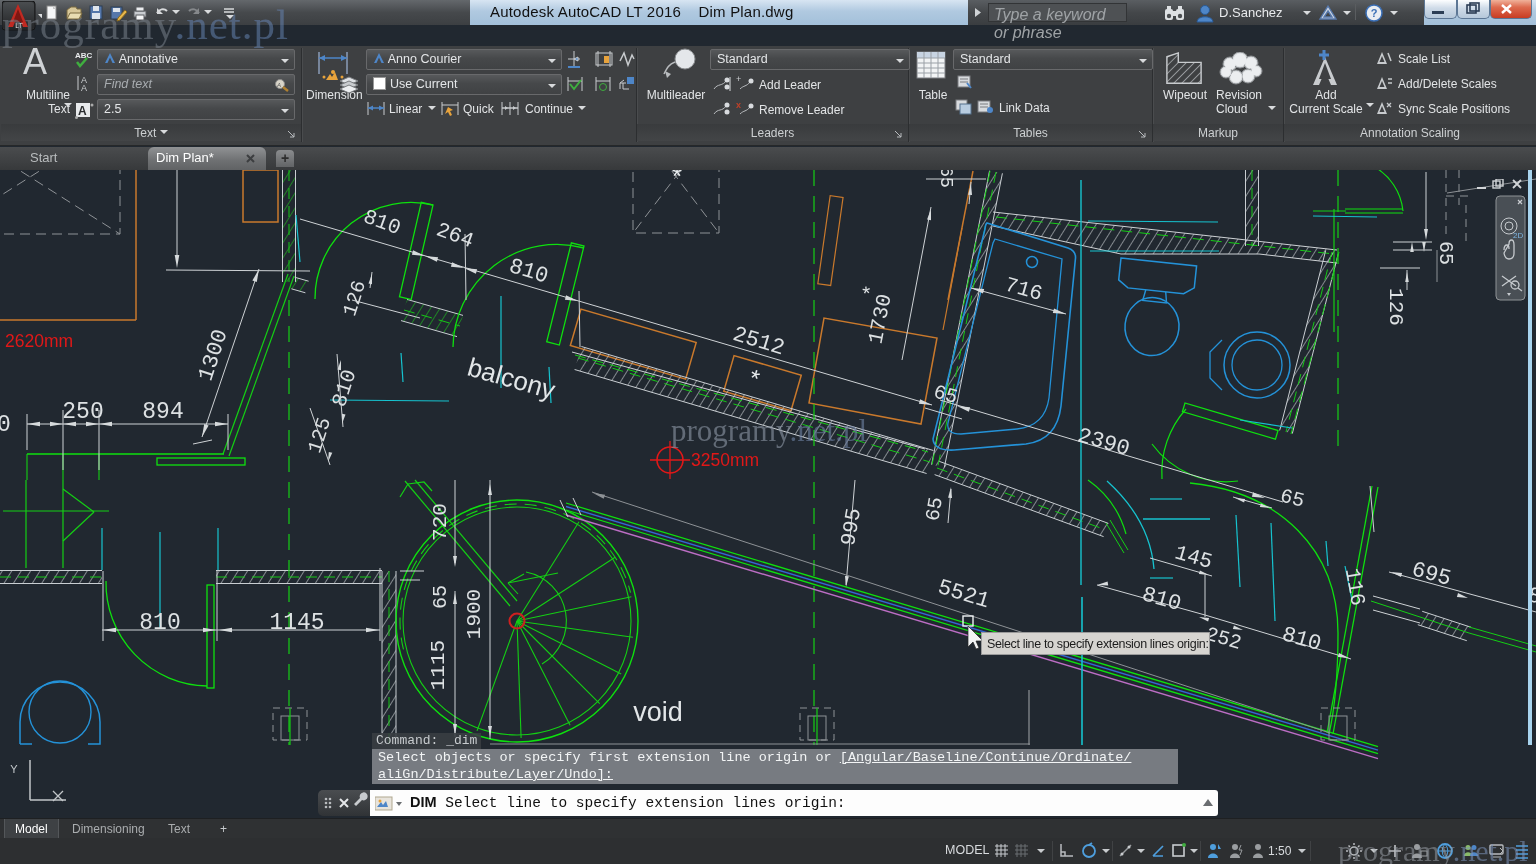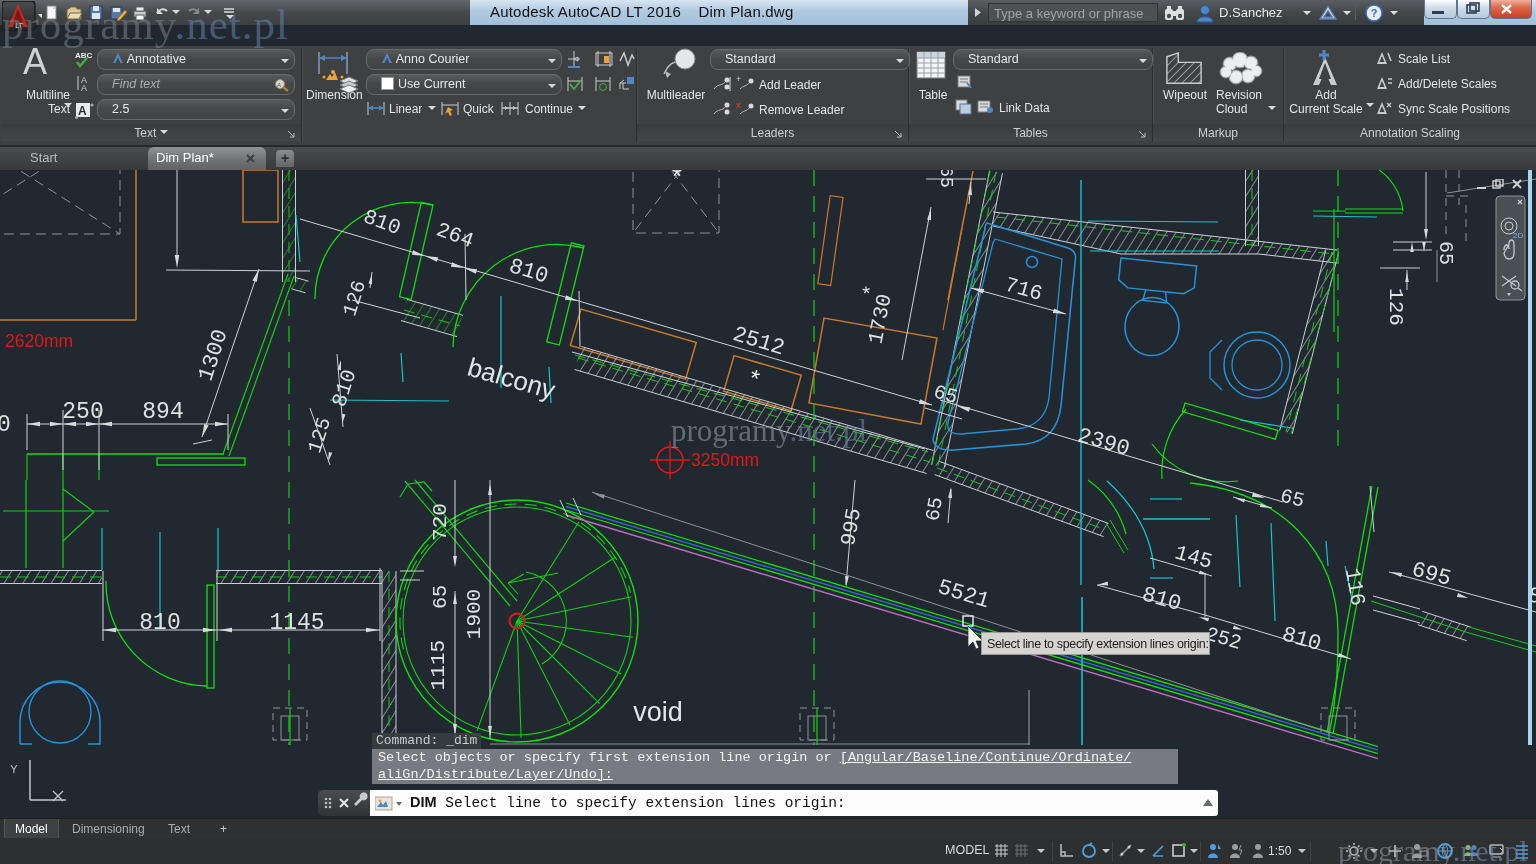--- a/index.html
+++ b/index.html
@@ -2,31 +2,31 @@
 <html><head><meta charset="utf-8"><style>
 *{margin:0;padding:0;box-sizing:border-box}
 html,body{width:1536px;height:864px;overflow:hidden;background:#212830;font-family:"Liberation Sans",sans-serif}
 #app{position:relative;width:1536px;height:864px}
 .abs{position:absolute}
 
 #titlebar{position:absolute;left:0;top:0;width:1536px;height:25px;background:linear-gradient(#d7e5f2,#b0c9e0 45%,#a3c0da)}
 #qat{position:absolute;left:0;top:0;width:470px;height:25px;background:linear-gradient(#64686c,#46494c 50%,#3c3f42)}
 #title-text{position:absolute;left:490px;top:3px;font-size:15px;color:#111;letter-spacing:0.2px}
 #rightzone{position:absolute;left:968px;top:0;width:456px;height:25px;background:linear-gradient(#5a5e62,#44474a 50%,#3a3d40)}
-#searchbox{position:absolute;left:988px;top:3px;width:170px;height:19px;background:#4e5154;border:1px solid #323436;color:#9fa3a6;font-size:13px;padding:2px 5px}
+#searchbox{position:absolute;left:988px;top:3px;width:139px;height:19px;background:#4e5154;border:1px solid #323436;color:#9fa3a6;font-style:italic;font-size:16px;padding:2px 5px}
 .winbtn{position:absolute;top:0;height:19px;border:1px solid #5d7795;border-top:none;border-radius:0 0 5px 5px}
 
 #tabrow{position:absolute;left:0;top:25px;width:1536px;height:21px;background:#333537}
 .rtab{position:absolute;top:0;height:21px;color:#d4d6d8;font-size:13px;text-align:center;padding-top:3px}
 .rtab.sel{background:#3e4042;color:#fff}
 
 #ribbon{position:absolute;left:0;top:46px;width:1536px;height:100px;background:#3e4042;border-bottom:1px solid #262829}
 .panel-sep{position:absolute;top:2px;width:1px;height:94px;background:#2c2e30;box-shadow:1px 0 0 #4a4c4e}
 .plabel{position:absolute;top:78px;height:17px;width:100%;font-size:12px;color:#cdd0d2;text-align:center;padding-top:2px;background:linear-gradient(#393b3d,#434547)}
-.dd{position:absolute;background:linear-gradient(#57595b,#46484a 45%,#404244);border:1px solid #68696b;border-radius:8px;color:#e4e6e8;font-size:12.5px;padding:2px 14px;white-space:nowrap}
+.dd{position:absolute;background:linear-gradient(#57595b,#46484a 45%,#404244);border:1px solid #68696b;border-radius:2px;color:#e4e6e8;font-size:12.5px;padding:2px 6px;white-space:nowrap}
 .dd .car{position:absolute;right:5px;top:45%;width:0;height:0;border:4px solid transparent;border-top-color:#d8dadc}
 .btx{color:#e2e4e6;font-size:12px;position:absolute;white-space:nowrap}
 .car2{display:inline-block;width:0;height:0;border:4px solid transparent;border-top-color:#d8dadc;vertical-align:middle}
 
 #filetabs{position:absolute;left:0;top:147px;width:1536px;height:23px;background:linear-gradient(#4a4c4e,#37393b)}
 #starttab{position:absolute;left:8px;top:0;width:120px;height:23px;color:#b9bcbe;font-size:13px;padding:3px 0 0 22px}
 #dimtab{position:absolute;left:148px;top:0;width:118px;height:23px;background:linear-gradient(#909294,#6e7072 60%,#606264);border-radius:6px 6px 0 0;color:#fff;font-size:13px;padding:3px 0 0 8px}
 #plustab{position:absolute;left:276px;top:3px;width:18px;height:17px;background:linear-gradient(#8a8c8e,#626466);border-radius:4px 4px 0 0;color:#2c2c2c;font-size:14px;text-align:center;line-height:16px;font-weight:bold}
 
 #canvas{position:absolute;left:0;top:170px;width:1536px;height:648px;background:#212830;overflow:hidden}

